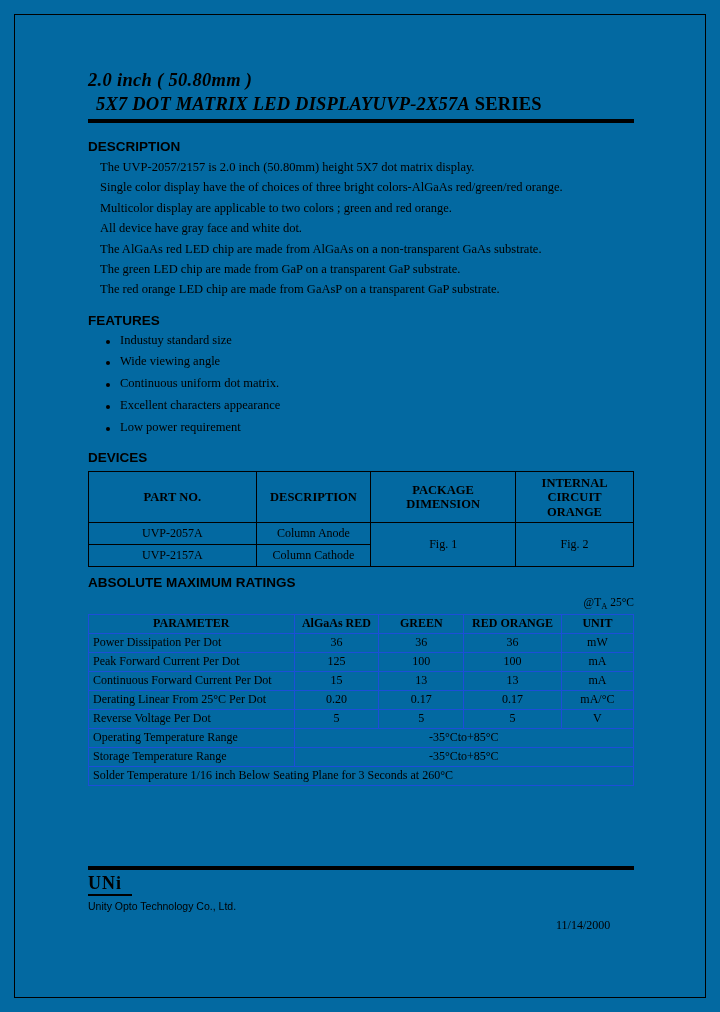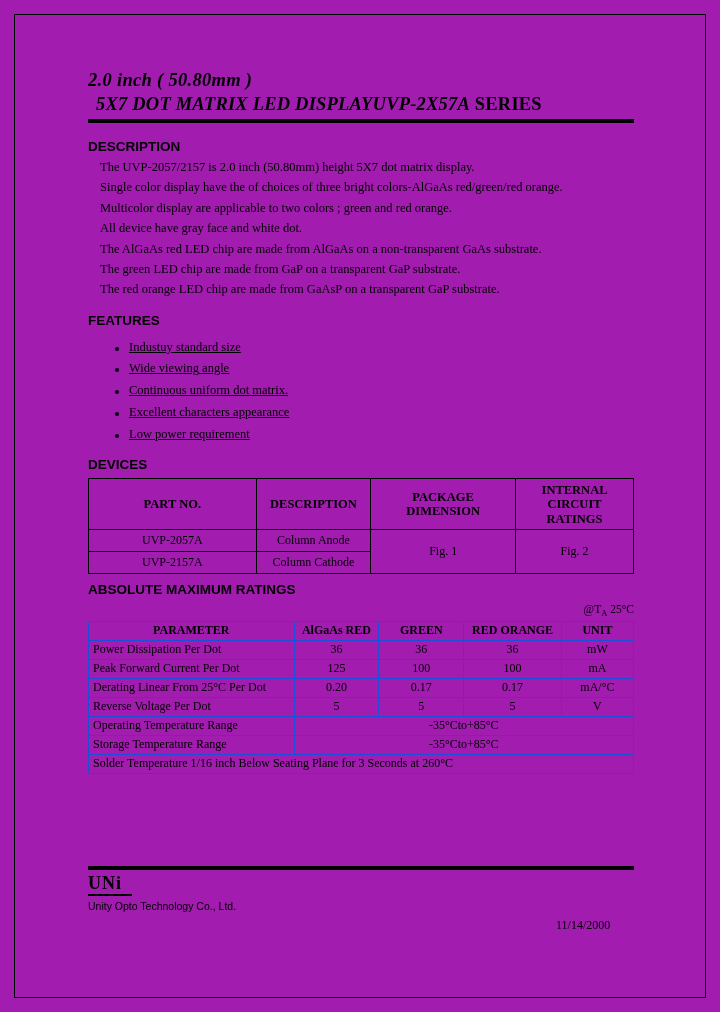--- a/index.html
+++ b/index.html
@@ -12,21 +12,21 @@
     background: #ffffff;
     font-family: "Liberation Serif", serif;
     color: #000000;
     overflow: hidden;
   }
   .page {
     position: relative;
     width: 720px;
     height: 1012px;
     box-sizing: border-box;
-    background: #a21caf;
+    background: #0369a1;
   }
   .page-border {
     position: absolute;
     left: 14px;
     top: 14px;
     width: 692px;
     height: 984px;
     border: 1px solid #000;
     box-sizing: border-box;
   }
@@ -75,23 +75,22 @@
     margin-bottom: 6px;
   }
   .desc-list p {
     margin: 0 0 6px 0;
     font-size: 12.5px;
     text-indent: 12px;
     line-height: 1.15;
   }
   ul.features {
     list-style: none;
-    margin: 13px;
+    margin: 4px;
     padding: 0 0 0 14px;
-    text-decoration: underline;
   }
   ul.features li {
     font-size: 12.5px;
     margin-bottom: 8px;
     position: relative;
     padding-left: 14px;
     line-height: 1.1;
   }
   ul.features li::before {
     content: "";
@@ -240,21 +239,21 @@
     <div class="sect-head">DEVICES</div>
     <table class="devices-table">
       <thead>
         <tr>
           <td style="width:175px">PART NO.</td>
           <td style="width:110px">DESCRIPTION</td>
           <td style="width:145px">PACKAGE DIMENSION</td>
           <td style="width:116px">
             <span>INTERNAL</span><br>
             <span>CIRCUIT</span><br>
-            <span>RATINGS</span>
+            <span>ORANGE</span>
           </td>
         </tr>
       </thead>
       <tbody>
         <tr>
           <td>UVP-2057A</td>
           <td>Column Anode</td>
           <td rowspan="2">Fig. 1</td>
           <td rowspan="2">Fig. 2</td>
         </tr>
@@ -287,20 +286,27 @@
             <td class="ctr">mW</td>
           </tr>
           <tr>
             <td class="param">Peak Forward Current Per Dot</td>
             <td class="ctr">125</td>
             <td class="ctr">100</td>
             <td class="ctr">100</td>
             <td class="ctr">mA</td>
           </tr>
           <tr>
+            <td class="param">Continuous Forward Current Per Dot</td>
+            <td class="ctr">15</td>
+            <td class="ctr">13</td>
+            <td class="ctr">13</td>
+            <td class="ctr">mA</td>
+          </tr>
+          <tr>
             <td class="param">Derating Linear From 25°C Per Dot</td>
             <td class="ctr">0.20</td>
             <td class="ctr">0.17</td>
             <td class="ctr">0.17</td>
             <td class="ctr">mA/°C</td>
           </tr>
           <tr>
             <td class="param">Reverse Voltage Per Dot</td>
             <td class="ctr">5</td>
             <td class="ctr">5</td>

